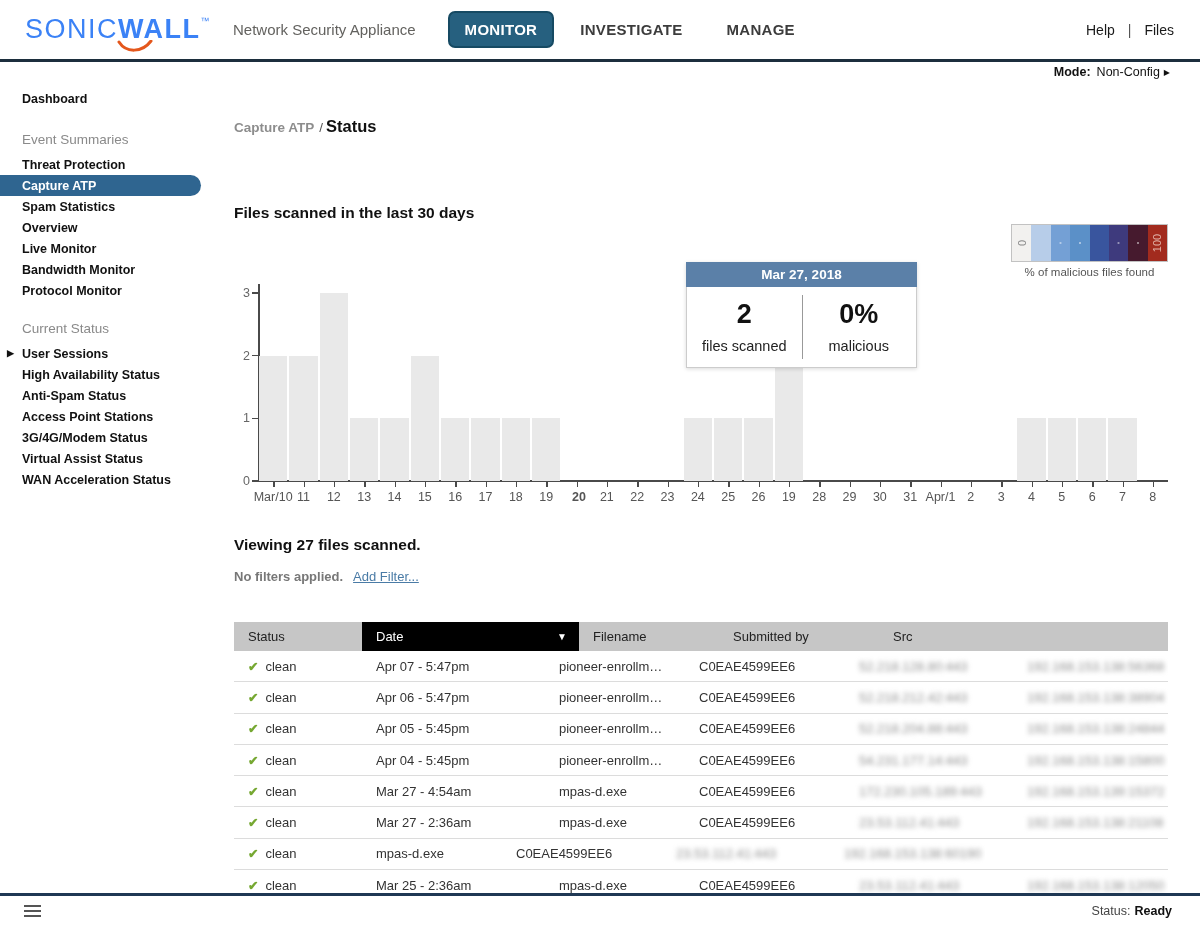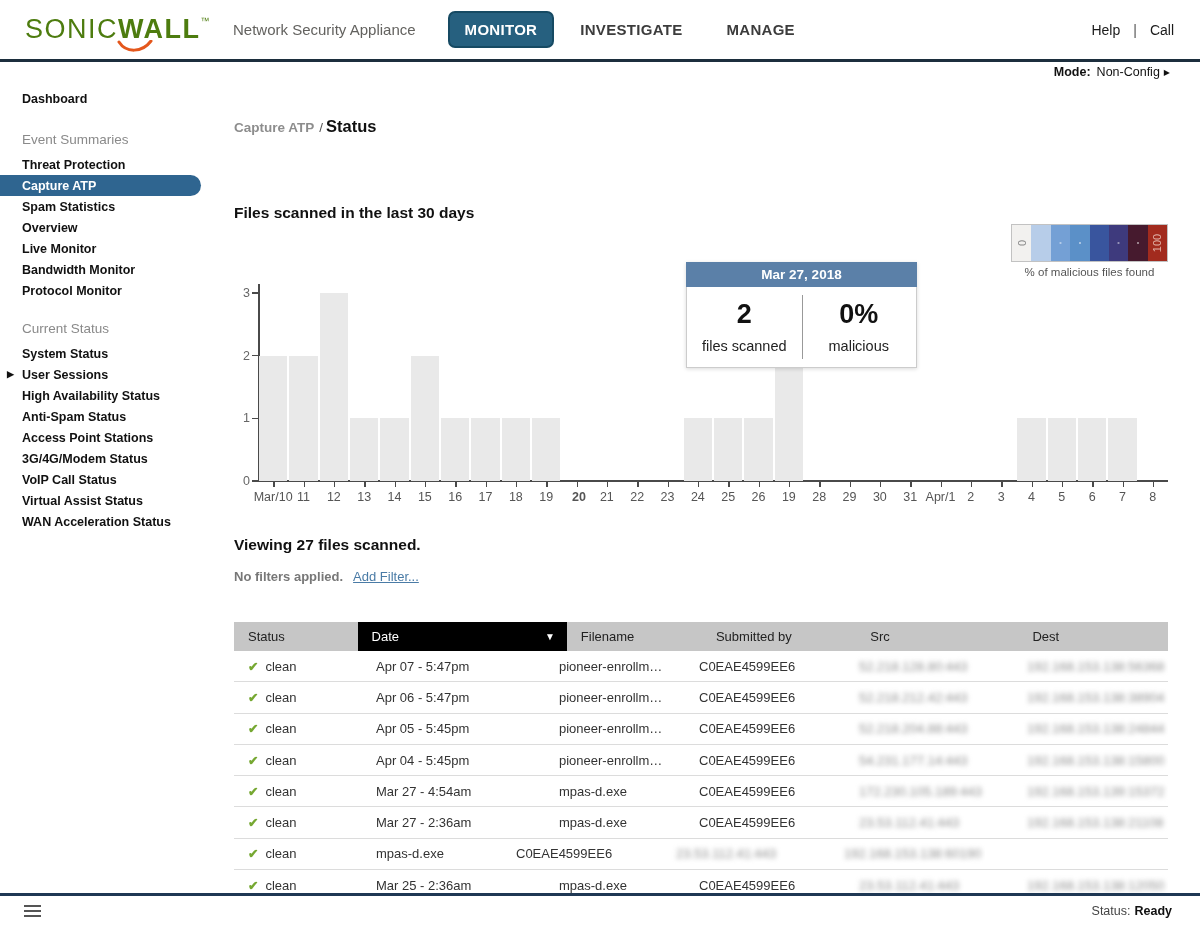--- a/index.html
+++ b/index.html
@@ -3,21 +3,21 @@
 <meta charset="utf-8">
 <style>
   * { margin:0; padding:0; box-sizing:border-box; }
   html,body { background:#fff; }
   body { font-family:"Liberation Sans", sans-serif; }
   .page { position:relative; width:1200px; height:927px; background:#fff; overflow:hidden; }
 
   
   .top-header { position:absolute; top:0; left:0; width:1200px; height:62px; background:#fff;
     border-bottom:3px solid #1c2e3d; display:flex; align-items:center; }
-  .logo-wrap { position:relative; margin-left:25px; color:#4d7c0f; font-size:27px; letter-spacing:1.5px; white-space:nowrap; }
+  .logo-wrap { position:relative; margin-left:25px; color:#3b82f6; font-size:27px; letter-spacing:1.5px; white-space:nowrap; }
   .logo-sonic { font-weight:400; }
   .logo-wall { font-weight:800; }
   .logo-tm { font-size:9px; vertical-align:top; position:relative; top:2px; }
   .logo-swoosh { position:absolute; left:92px; top:26px; }
   .product-name { margin-left:22px; font-size:15px; color:#63625f; }
   .nav-tabs { display:flex; align-items:center; margin-left:32px; }
   .nav-tab { font-size:15px; font-weight:700; color:#3c3c3c; letter-spacing:.3px; margin-right:44px; cursor:pointer; }
   .nav-tab.active { background:#26607f; color:#fff; border:2px solid #164a63; border-radius:7px;
     padding:8px 15px; margin-right:26px; }
   .header-right { margin-left:auto; margin-right:26px; font-size:14px; color:#1a1a1a; display:flex; gap:13px; align-items:center; }
@@ -113,47 +113,45 @@
     </div>
     <div class="product-name">Network Security Appliance</div>
     <div class="nav-tabs">
         <div class="nav-tab active">MONITOR</div>
         <div class="nav-tab">INVESTIGATE</div>
         <div class="nav-tab">MANAGE</div>
       </div>
     <div class="header-right">
       <span class="hlink">Help</span>
       <span class="pipe">|</span>
-      <span class="hlink">Call</span>
+      <span class="hlink">Files</span>
     </div>
   </div>
 
   <div class="mode-bar">
     <span class="mode-label">Mode:</span><span>Non-Config</span><span class="mode-arrow">▶</span>
   </div>
 
   <div class="sidebar">
     <div class="side-dashboard">Dashboard</div>
     <div id="sidebar-sections">
         <div class="side-section-title">Event Summaries</div>
         <div class="side-item"><span>Threat Protection</span></div>
         <div class="side-item active"><span>Capture ATP</span></div>
         <div class="side-item"><span>Spam Statistics</span></div>
         <div class="side-item"><span>Overview</span></div>
         <div class="side-item"><span>Live Monitor</span></div>
         <div class="side-item"><span>Bandwidth Monitor</span></div>
         <div class="side-item"><span>Protocol Monitor</span></div>
         <div class="side-section-title">Current Status</div>
-        <div class="side-item"><span>System Status</span></div>
         <div class="side-item"><span class="expand-arrow">▶</span><span>User Sessions</span></div>
         <div class="side-item"><span>High Availability Status</span></div>
         <div class="side-item"><span>Anti-Spam Status</span></div>
         <div class="side-item"><span>Access Point Stations</span></div>
         <div class="side-item"><span>3G/4G/Modem Status</span></div>
-        <div class="side-item"><span>VoIP Call Status</span></div>
         <div class="side-item"><span>Virtual Assist Status</span></div>
         <div class="side-item"><span>WAN Acceleration Status</span></div>
       </div>
   </div>
 
   <div class="content">
 
     <div class="breadcrumb">
       <span class="crumb-parent">Capture ATP</span><span class="crumb-sep">/</span><span class="crumb-current">Status</span>
     </div>
@@ -301,23 +299,20 @@
           </div>
           <div class="t-hcell" style="width: 140px;">
             <span>Filename</span>
           </div>
           <div class="t-hcell" style="width: 160px;">
             <span>Submitted by</span>
           </div>
           <div class="t-hcell" style="width: 168px;">
             <span>Src</span>
           </div>
-          <div class="t-hcell" style="width: 155px;">
-            <span>Dest</span>
-          </div>
         </div>
       <div id="table-body">
           <div class="t-row">
             <div class="t-cell" style="width: 128px;">
               <span class="check">✔</span>
               <span>clean</span>
             </div>
             <div class="t-cell" style="width: 183px;">Apr 07 - 5:47pm</div>
             <div class="t-cell" style="width: 140px;">pioneer-enrollm…</div>
             <div class="t-cell" style="width: 160px;">C0EAE4599EE6</div>

